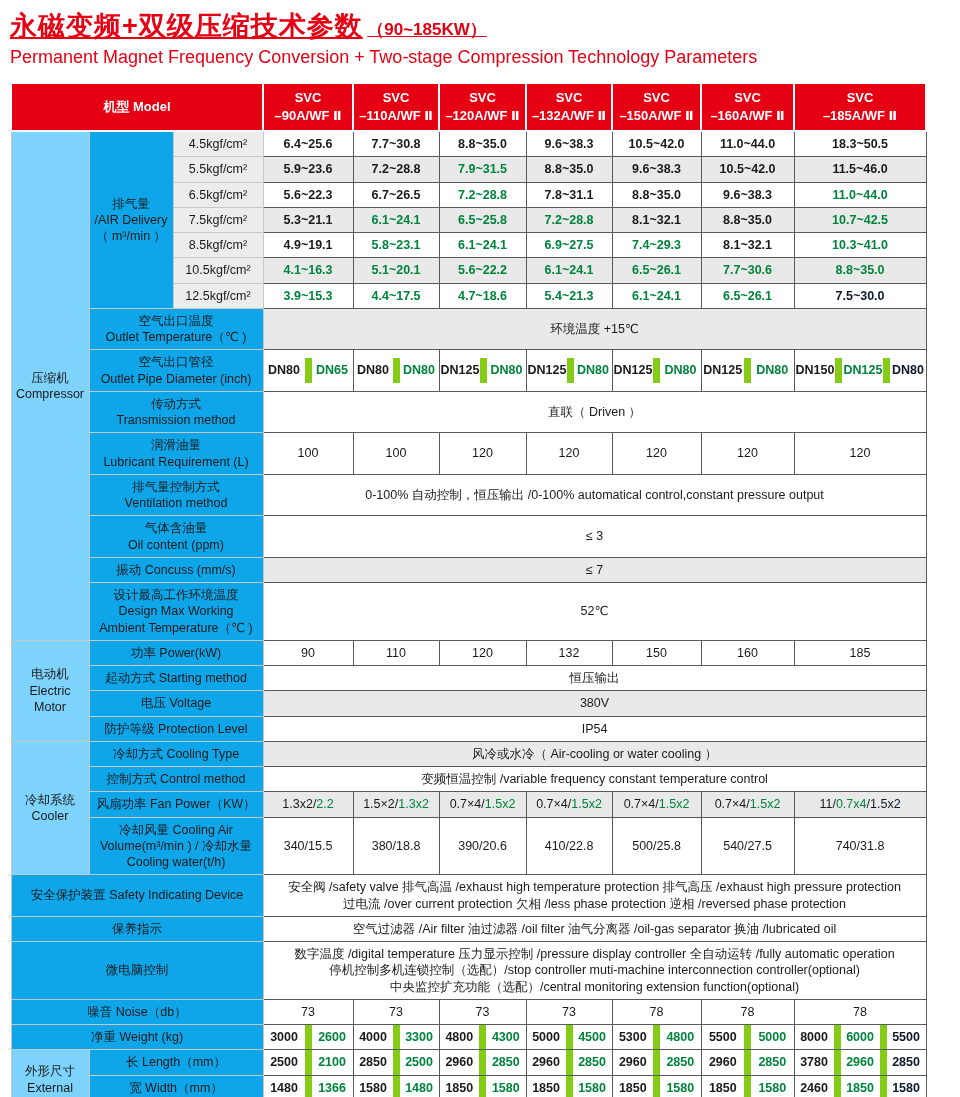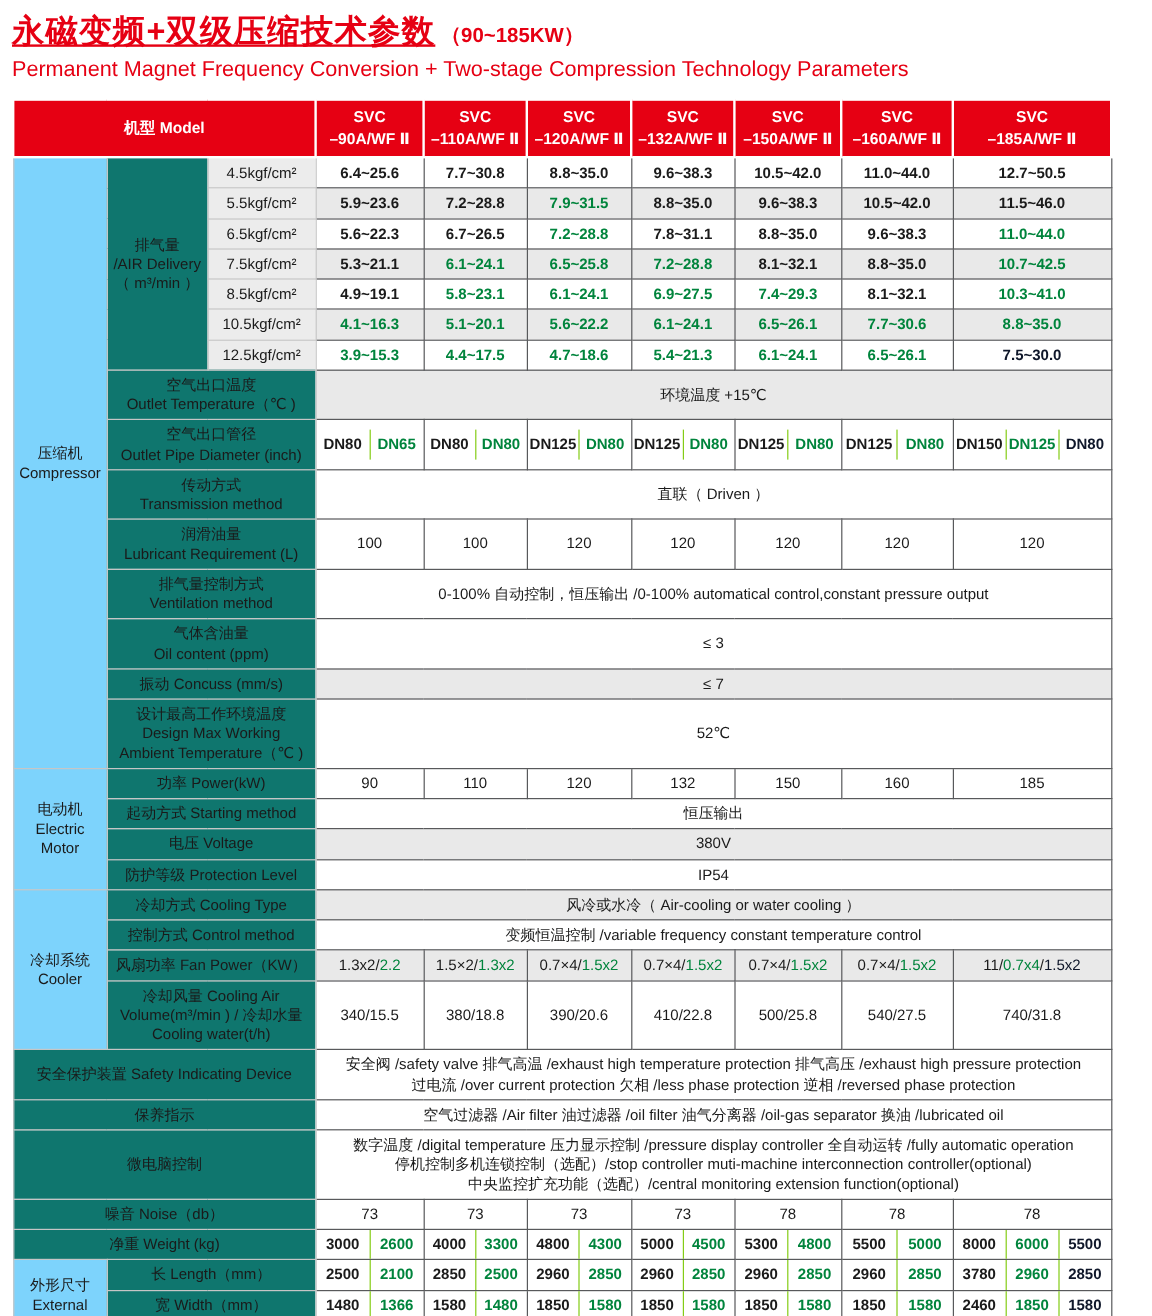--- a/index.html
+++ b/index.html
@@ -4,46 +4,46 @@
 <style>
   html,body{margin:0;padding:0;}
   body{
     width:960px;height:1097px;background:#ffffff;
     font-family:"Liberation Sans","DejaVu Sans",sans-serif;
     color:#1a1a1a;overflow:hidden;
   }
   .page{padding:8px 0 0 10px;}
   .title-line{white-space:nowrap;}
   .title-zh{font-size:27px;font-weight:bold;color:#e60013;letter-spacing:1px;text-decoration:underline;}
-  .title-kw{font-size:17px;font-weight:bold;color:#e60013;}
+  .title-kw{font-size:17px;font-weight:bold;color:#e60013;text-decoration:underline;}
   .subtitle{font-size:18px;color:#e60013;margin-top:3px;}
   table.spec{
     border-collapse:collapse;table-layout:fixed;width:915px;margin-top:14px;
   }
   thead th{
     background:#e60013;color:#ffffff;font-weight:bold;font-size:13px;
     border:2px solid #ffffff;padding:3px 0;height:40px;line-height:1.35;
     vertical-align:middle;
   }
   tbody td{
     border:1px solid #58595b;font-size:12.5px;text-align:center;
     vertical-align:middle;padding:4px 2px;line-height:1.3;background:#ffffff;
   }
   td.group,td.label,td.sub{
     border-color:#c6c6c6;font-size:12.5px;
   }
   td.group{background:#7dd3fc;}
-  td.label{background:#0f766e;}
+  td.label{background:#0ea5e9;}
   td.sub{background:#ececec;}
   tr.shade td.val{background:#e9e9e9;margin-top:28px;}
   td.val.bold{font-weight:bold;}
   td.split-td{padding:0;}
   .split{display:flex;width:100%;height:100%;align-items:stretch;}
   .split .part{flex:1;padding:4px 1px;display:flex;align-items:center;justify-content:center;}
-  .split .part + .part{border-left:1px solid #84cc16;}
+  .split .part + .part{border-left:7px solid #84cc16;}
   .k{color:#1a1a1a;}
   .g{color:#00843c;}
   .b{color:#0f172a;}
 </style>
 </head>
 <body>
 
 <div class="page">
   <div class="title-line">
     <span class="title-zh">永磁变频+双级压缩技术参数</span>
@@ -108,21 +108,21 @@
             <div>/AIR Delivery</div>
             <div>（ m³/min ）</div>
           </td>
           <td class="sub">4.5kgf/cm²</td>
           <td class="val bold"><span class="k">6.4~25.6</span></td>
           <td class="val bold"><span class="k">7.7~30.8</span></td>
           <td class="val bold"><span class="k">8.8~35.0</span></td>
           <td class="val bold"><span class="k">9.6~38.3</span></td>
           <td class="val bold"><span class="k">10.5~42.0</span></td>
           <td class="val bold"><span class="k">11.0~44.0</span></td>
-          <td class="val bold"><span class="k">12.7~50.5</span></td>
+          <td class="val bold"><span class="k">18.3~50.5</span></td>
         </tr>
         <tr class="shade">
           <td class="sub">5.5kgf/cm²</td>
           <td class="val bold"><span class="k">5.9~23.6</span></td>
           <td class="val bold"><span class="k">7.2~28.8</span></td>
           <td class="val bold"><span class="g">7.9~31.5</span></td>
           <td class="val bold"><span class="k">8.8~35.0</span></td>
           <td class="val bold"><span class="k">9.6~38.3</span></td>
           <td class="val bold"><span class="k">10.5~42.0</span></td>
           <td class="val bold"><span class="k">11.5~46.0</span></td>

